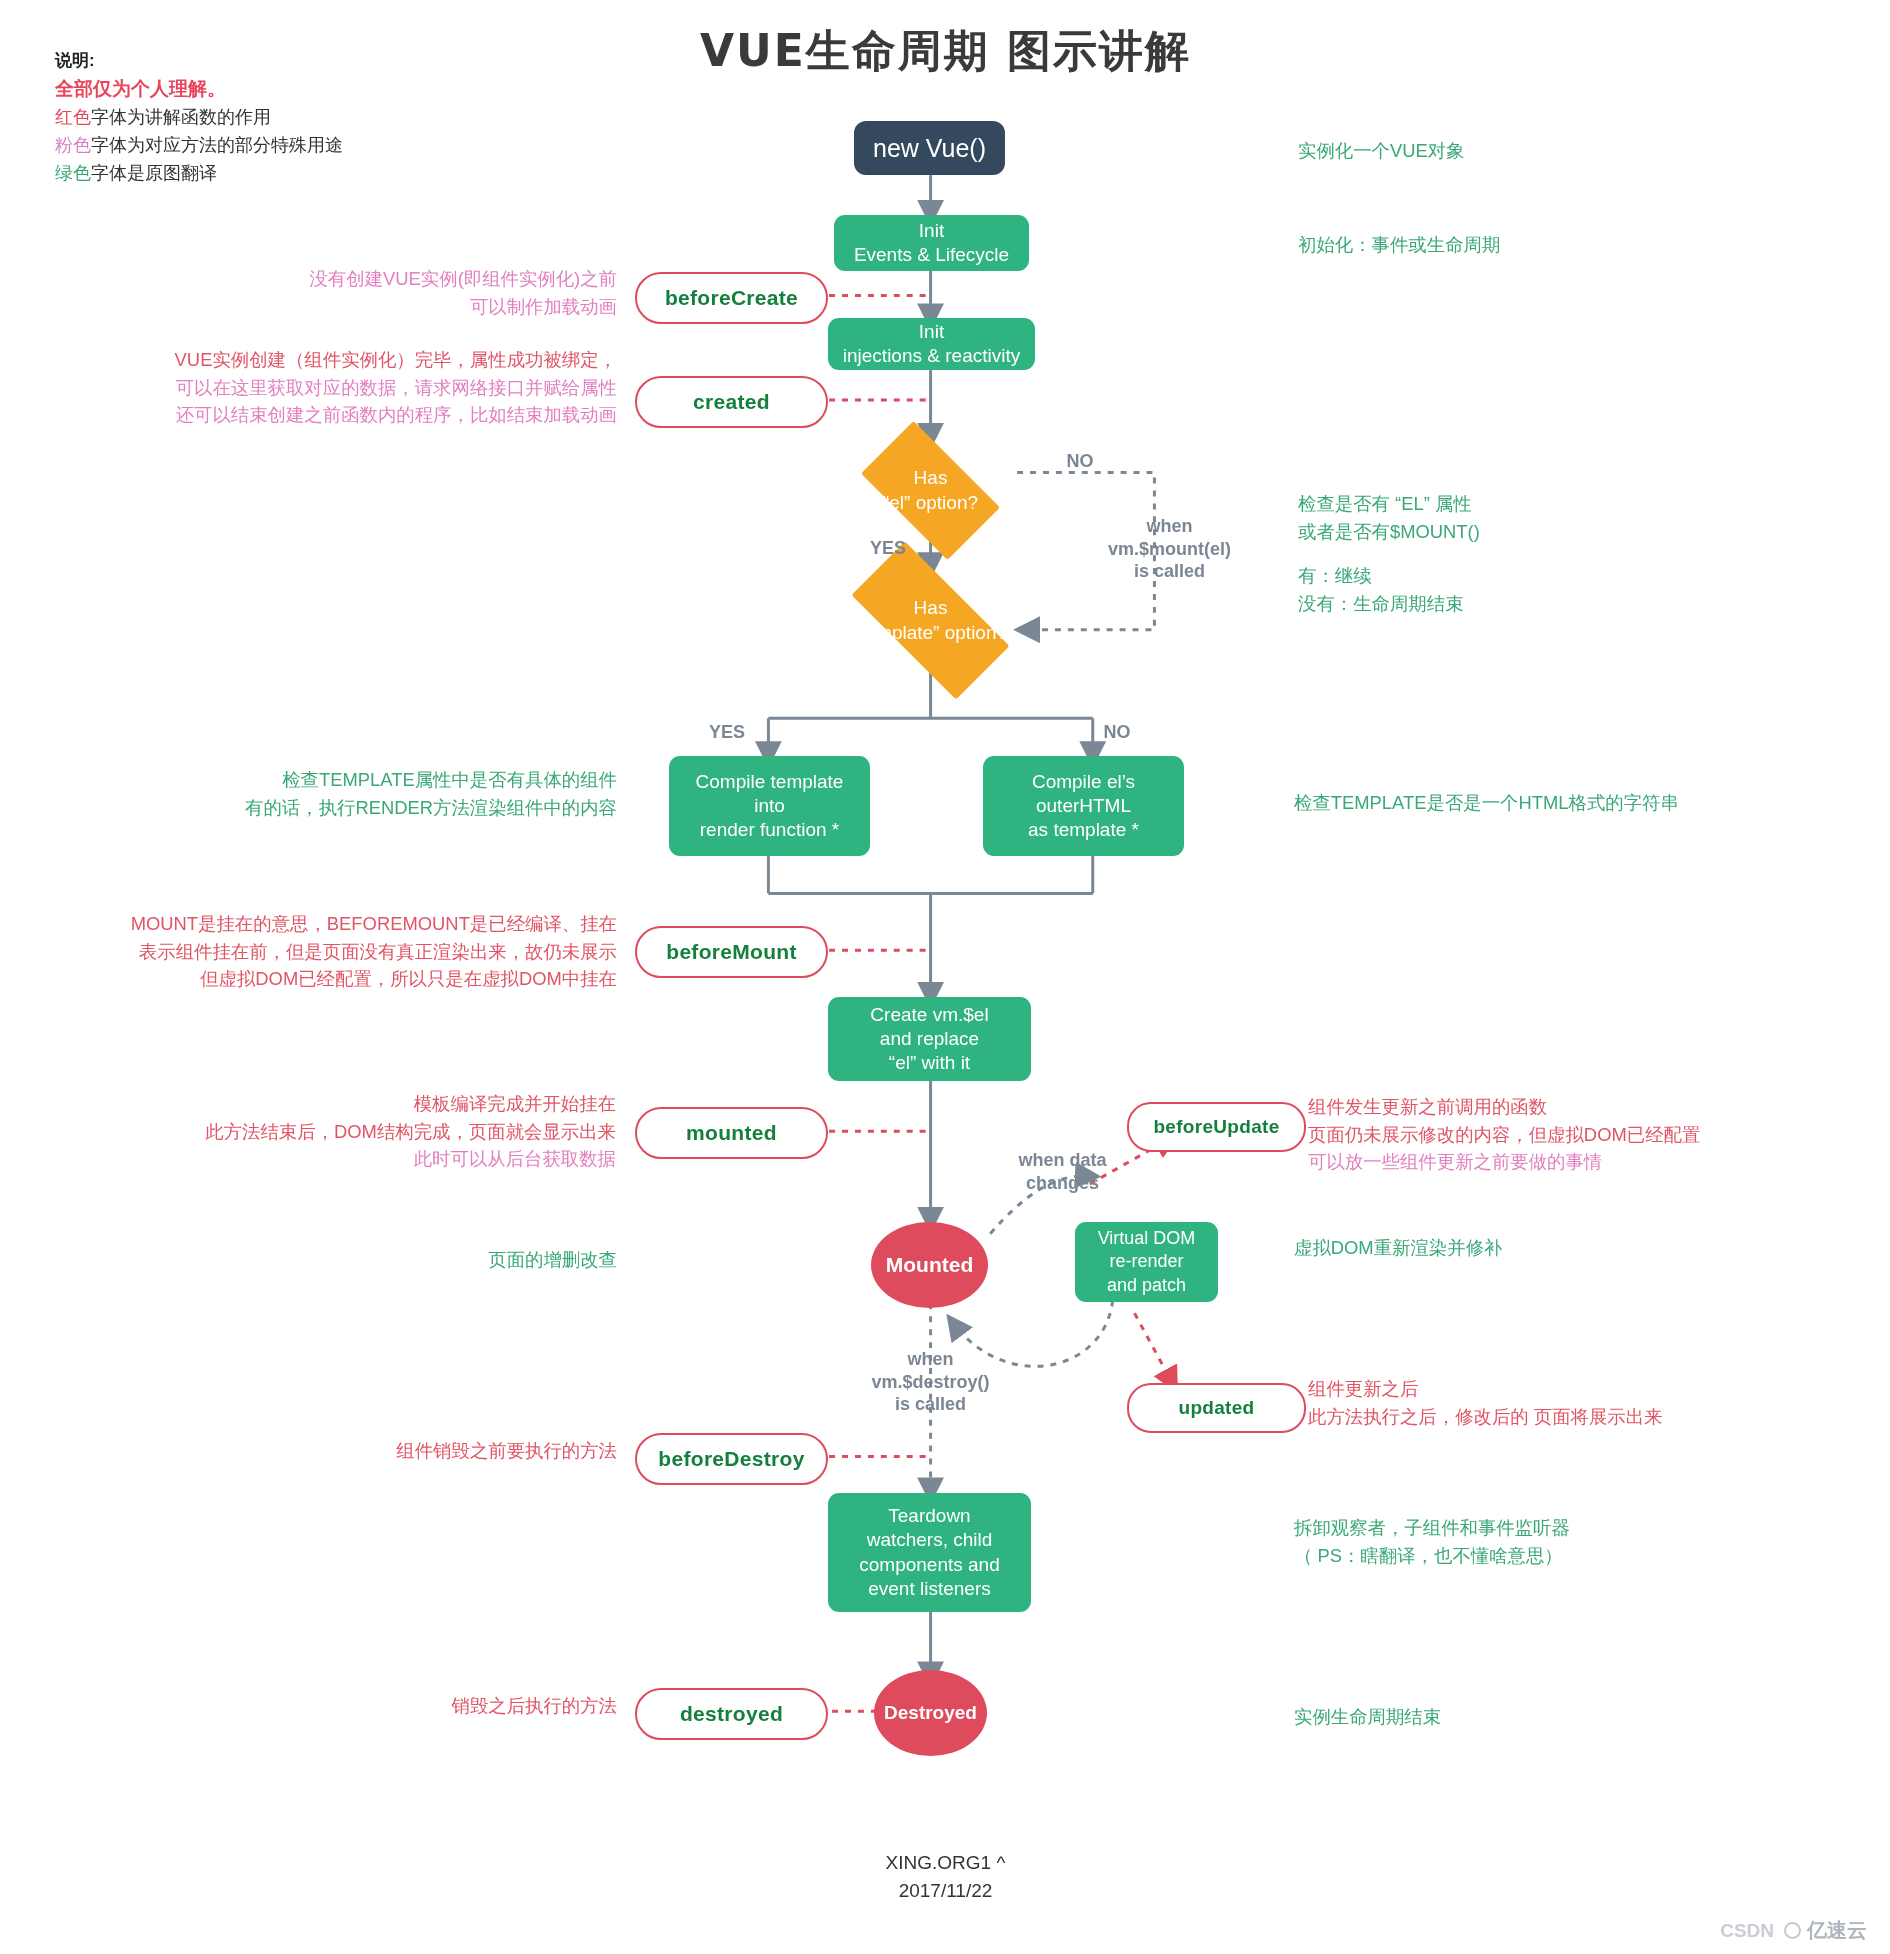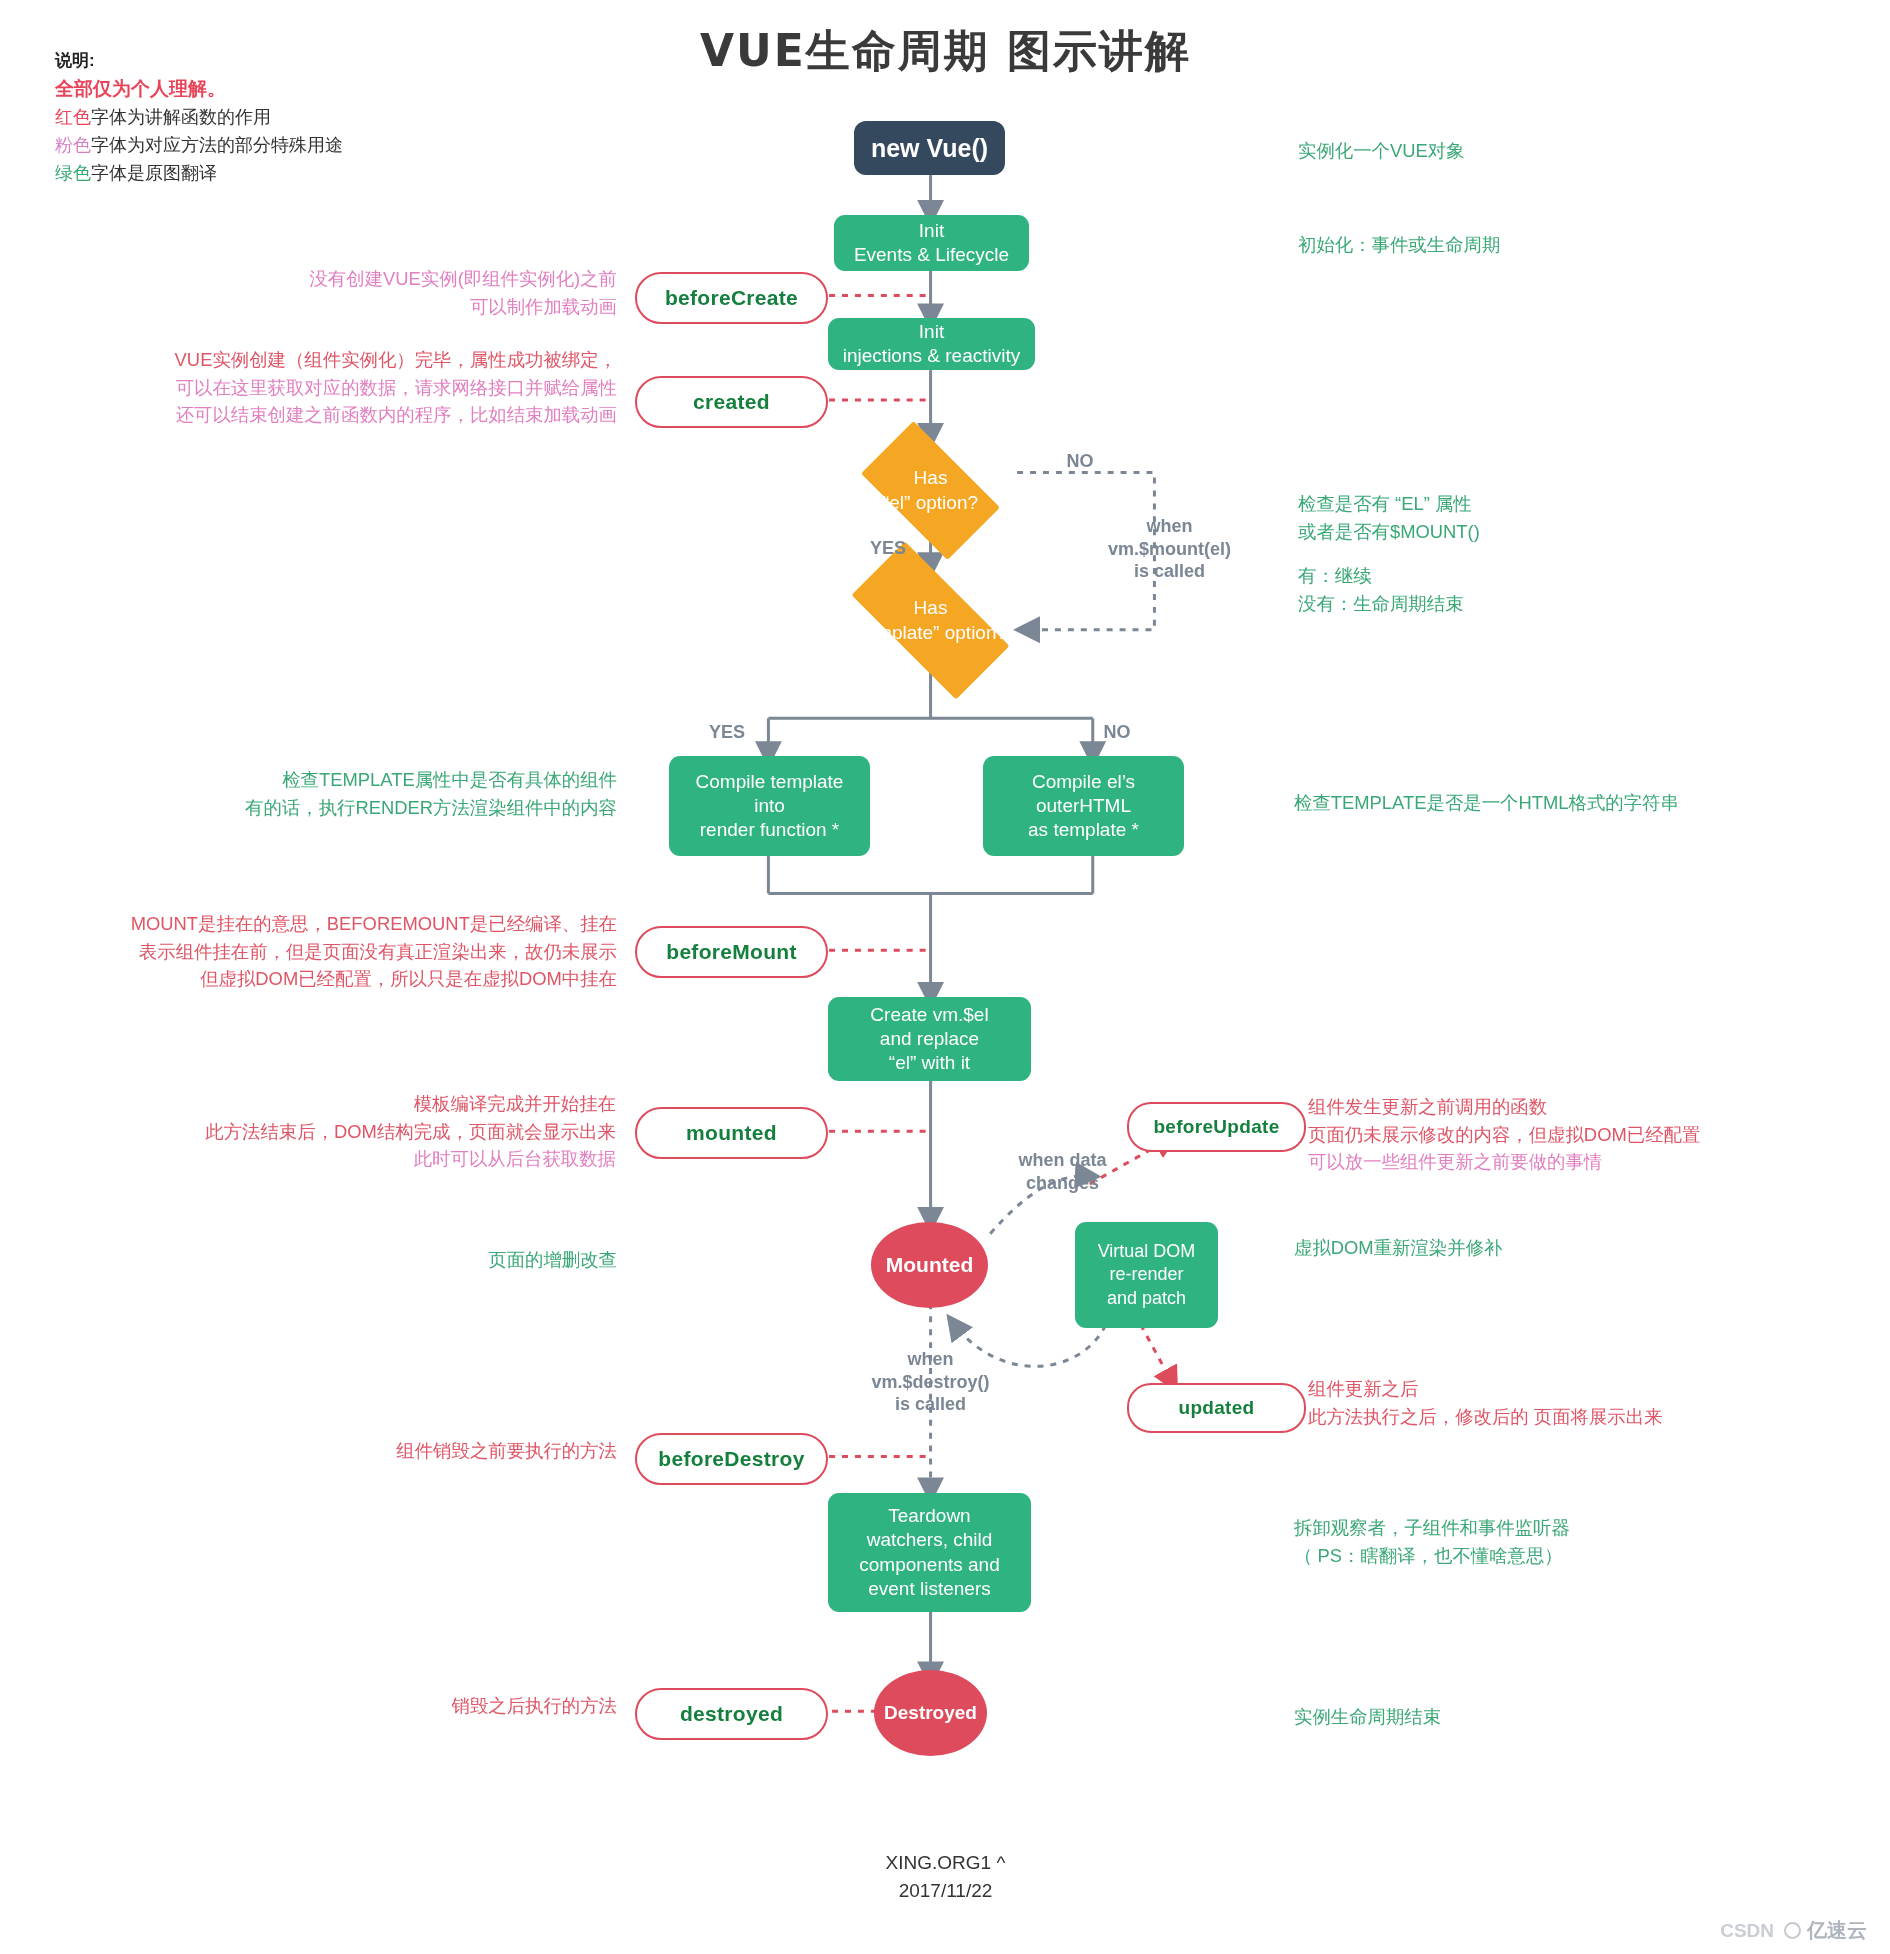--- a/index.html
+++ b/index.html
@@ -27,21 +27,21 @@
 
   
   #wires{left:0;top:0;width:1891px;height:1954px;}
 
   
   .node{
     position:absolute;display:flex;align-items:center;justify-content:center;
     text-align:center;color:#fff;line-height:1.28;
     font-size:19px;font-weight:400;
   }
-  .n-dark{background:#35495e;border-radius:12px;font-weight:bold;font-size:25px;}
+  .n-dark{background:#35495e;border-radius:12px;font-weight:normal;font-size:25px;}
   .n-green{background:#2fb380;border-radius:11px;}
   .n-circle{background:#dd4b5c;border-radius:50%;font-weight:bold;font-size:21px;}
   .n-diamond{
     background:transparent;color:#fff;
   }
   .n-diamond .dia-bg{
     position:absolute;left:0;top:0;width:100%;height:100%;
     background:#f5a623;transform:rotate(45deg) scale(.707);
     border-radius:4px;
   }
@@ -191,21 +191,21 @@
 <div class="node n-green" style="left:983px;top:756px;width:201px;height:100px;white-space:pre-line;">Compile el’s
 outerHTML
 as template *</div>
 
 <div class="node n-green" style="left:828px;top:997px;width:203px;height:84px;white-space:pre-line;">Create vm.$el
 and replace
 “el” with it</div>
 
 <div class="node n-circle" style="left:871px;top:1222px;width:117px;height:86px;">Mounted</div>
 
-<div class="node n-green" style="left:1075px;top:1222px;width:143px;height:106px;white-space:pre-line;font-size:18px;">Virtual DOM
+<div class="node n-green" style="left:1075px;top:1222px;width:143px;height:80px;white-space:pre-line;font-size:18px;">Virtual DOM
 re-render
 and patch</div>
 
 <div class="node n-green" style="left:828px;top:1493px;width:203px;height:119px;white-space:pre-line;">Teardown
 watchers, child
 components and
 event listeners</div>
 
 <div class="node n-circle" style="left:874px;top:1670px;width:113px;height:86px;font-size:19px;">Destroyed</div>
 

